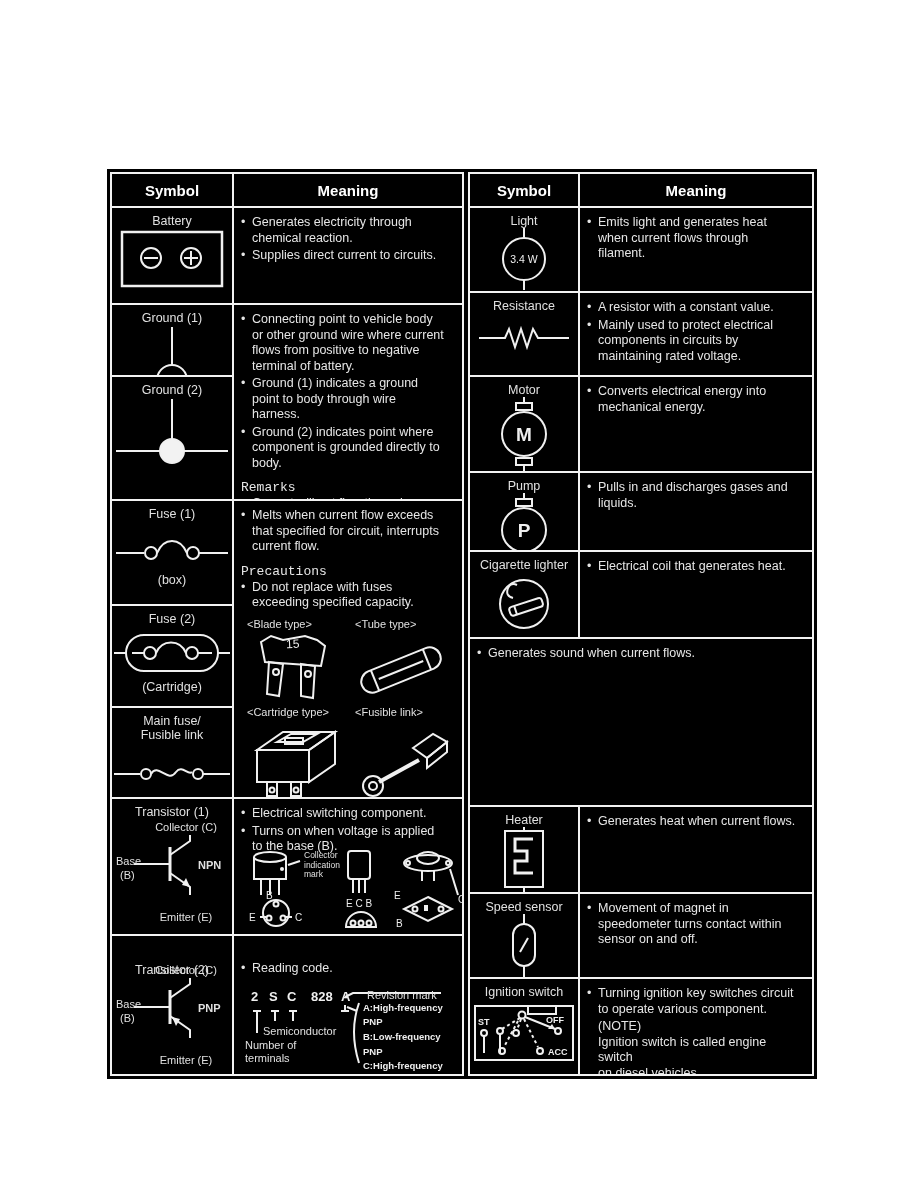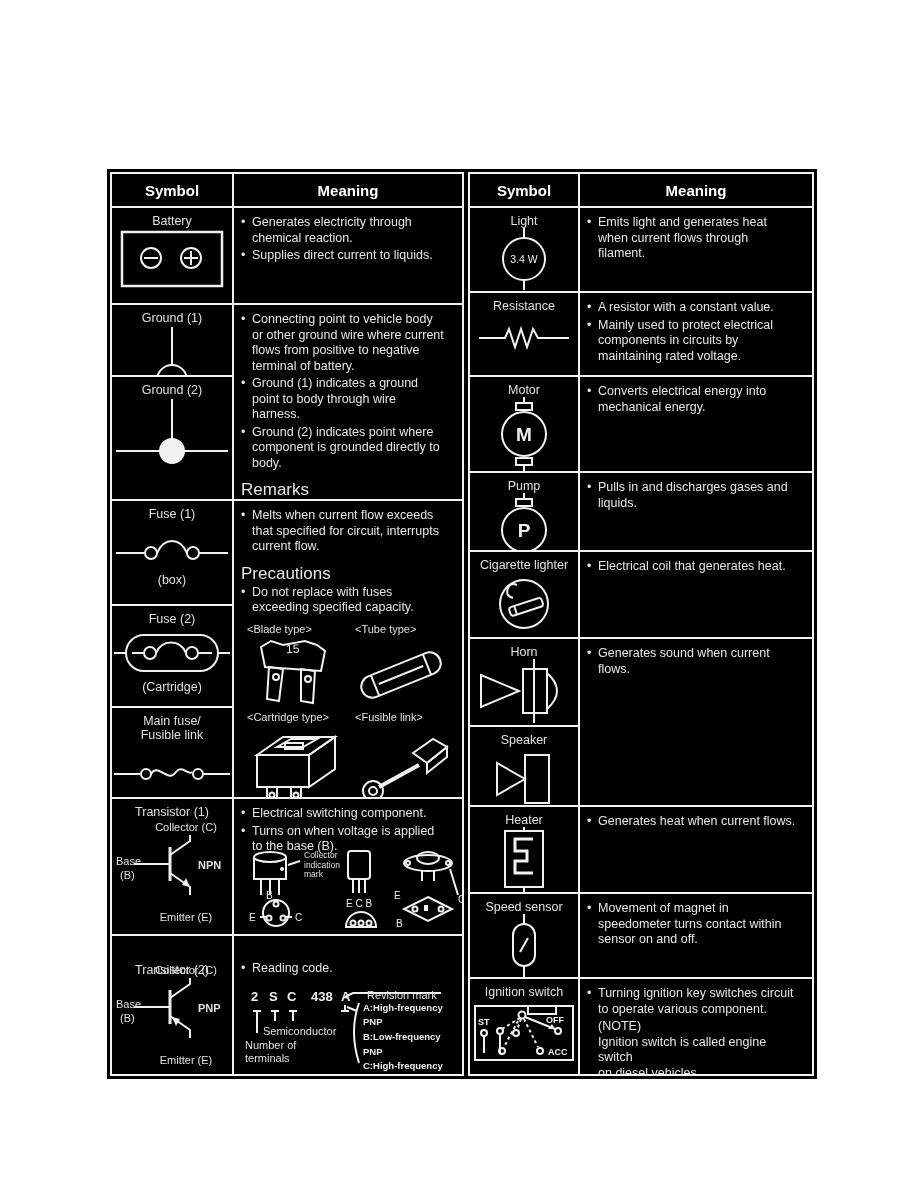--- a/index.html
+++ b/index.html
@@ -23,21 +23,21 @@
   .subsym + .subsym { border-top:2px solid #f2f2f2; }
   .hdr { height:32px; align-items:center; }
   .hdr .sym, .hdr .mean { display:flex; align-items:center; justify-content:center;
                           font-weight:bold; font-size:15px; color:#fff; padding:0; }
   .hdr .sym { height:100%; }
   .lbl { text-align:center; font-size:12.5px; color:#e0e0e0; padding-top:6px; line-height:1.15; }
   .sublbl { text-align:center; font-size:12.5px; color:#e0e0e0; }
   .bullet { display:grid; grid-template-columns:11px 1fr; font-size:12.5px; line-height:1.24;
             color:#e6e6e6; margin-bottom:2px; }
   .bullet .dot::before { content:"\2022"; }
-  .ptitle { font-size:17px; color:#e6e6e6; margin:9px 0 1px 0; }
+  .ptitle { font-size:13px; color:#e6e6e6; margin:9px 0 1px 0;font-family:Liberation Mono, monospace; }
   .symfig { display:block; margin:0 auto; }
   svg { stroke:#f0f0f0; fill:none; stroke-width:2; }
   svg text { stroke:none; fill:#efefef; font-family:"Liberation Sans",sans-serif; }
   .abs { position:absolute; font-size:11px; color:#e0e0e0; line-height:1.1; }
   .fusegrid { display:grid; grid-template-columns:1fr 1fr; column-gap:4px; row-gap:2px; margin-top:7px; }
   .ftype { font-size:11px; color:#e0e0e0; padding-left:6px; }
   .tiny { font-size:8.5px; line-height:1.12; }
   .codes { font-size:9.5px; font-weight:bold; line-height:1.55; color:#eee; }
   .codech { position:absolute; font-size:13px; font-weight:bold; color:#efefef; }
   .notettl, .noteln { font-size:12.5px; line-height:1.24; color:#e6e6e6; margin-left:11px; }
@@ -66,21 +66,21 @@
               <line x1="73" y1="23" x2="73" y2="37"></line>
           </svg>
         </div>
         <div class="mean">
           <div class="bullet">
               <span class="dot"></span>
               <span>Generates electricity through chemical reaction.</span>
             </div>
           <div class="bullet">
               <span class="dot"></span>
-              <span>Supplies direct current to liquids.</span>
+              <span>Supplies direct current to circuits.</span>
             </div>
         </div>
       </div>
 
       <div class="row" style="height:196px">
         <div class="symstack">
           <div class="subsym" style="height:70px">
             <div class="lbl">Ground (1)</div>
             <svg class="symfig" width="120" height="74" viewBox="0 0 120 74">
               <line x1="60" y1="2" x2="60" y2="40"></line>
@@ -312,21 +312,21 @@
               <line x1="34" y1="32" x2="34" y2="42"></line>
                 <line x1="52" y1="32" x2="52" y2="42"></line>
               <line x1="104" y1="32" x2="104" y2="26"></line>
               <polyline points="104,18 112,14 200,14"></polyline>
               <path d="M118,24 Q108,52 118,84"></path>
               <line x1="106" y1="28" x2="116" y2="32"></line>
             </svg>
             <span class="codech" style="left:10px; top:10px">2</span>
             <span class="codech" style="left:28px; top:10px">S</span>
             <span class="codech" style="left:46px; top:10px">C</span>
-            <span class="codech" style="left:70px; top:10px">438</span>
+            <span class="codech" style="left:70px; top:10px">828</span>
             <span class="codech" style="left:100px; top:10px">A</span>
             <div class="abs" style="left:126px; top:10px">Revision mark</div>
             <div class="abs" style="left:22px; top:46px">Semiconductor</div>
             <div class="abs" style="left:4px; top:60px">Number of</div>
             <div class="abs" style="left:4px; top:73px">terminals</div>
             <div class="codes" style="position:absolute; left:122px; top:22px">
               <div>A:High-frequency PNP</div>
               <div>B:Low-frequency PNP</div>
               <div>C:High-frequency NPN</div>
 
@@ -435,40 +435,20 @@
         </div>
         <div class="mean">
           <div class="bullet">
               <span class="dot"></span>
               <span>Electrical coil that generates heat.</span>
             </div>
         </div>
       </div>
 
       <div class="row" style="height:168px">
-        <div class="symstack">
-          <div class="subsym" style="height:86px">
-            <div class="lbl">Horn</div>
-            <svg class="symfig" width="106" height="64" viewBox="0 0 106 64">
-              <line x1="63" y1="0" x2="63" y2="10"></line>
-              <polygon points="10,16 10,48 48,32"></polygon>
-              <rect x="52" y="10" width="24" height="44"></rect>
-              <line x1="63" y1="10" x2="63" y2="54"></line>
-              <path d="M76,14 Q96,32 76,50"></path>
-              <line x1="63" y1="54" x2="63" y2="64"></line>
-            </svg>
-          </div>
-          <div class="subsym" style="flex:1">
-            <div class="lbl">Speaker</div>
-            <svg class="symfig" style="margin-top:4px" width="106" height="54" viewBox="0 0 106 54">
-              <polygon points="26,12 26,44 54,28"></polygon>
-              <rect x="54" y="4" width="24" height="48"></rect>
-            </svg>
-          </div>
-        </div>
         <div class="mean">
           <div class="bullet">
               <span class="dot"></span>
               <span>Generates sound when current flows.</span>
             </div>
         </div>
       </div>
 
       <div class="row" style="height:87px">
         <div class="sym">

